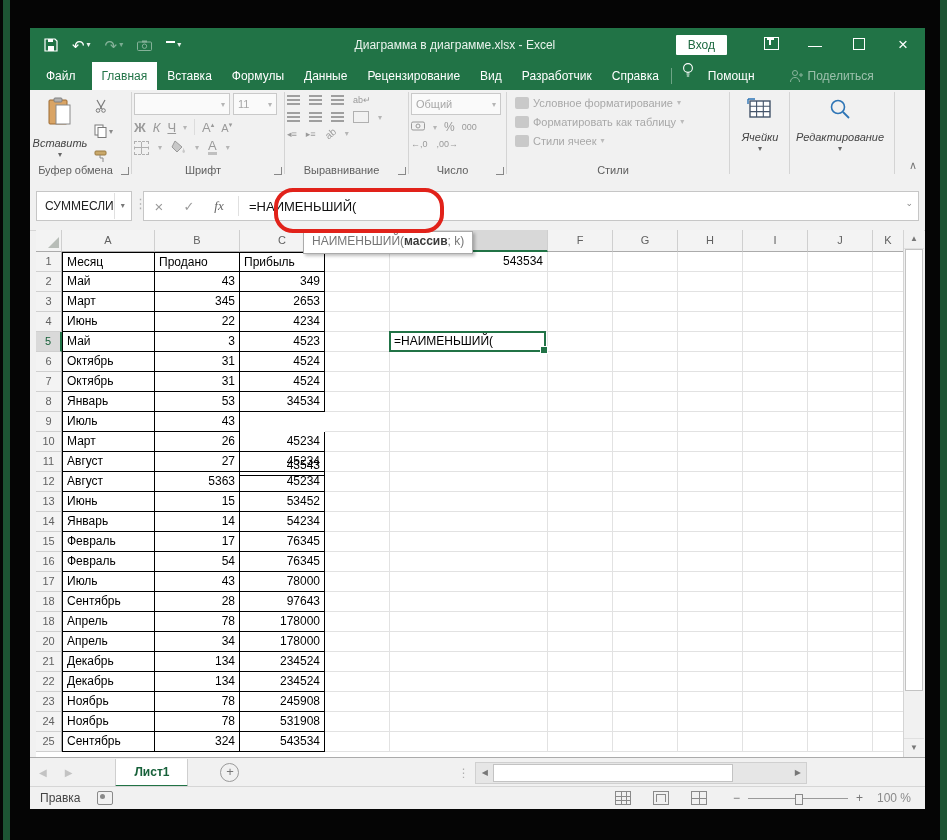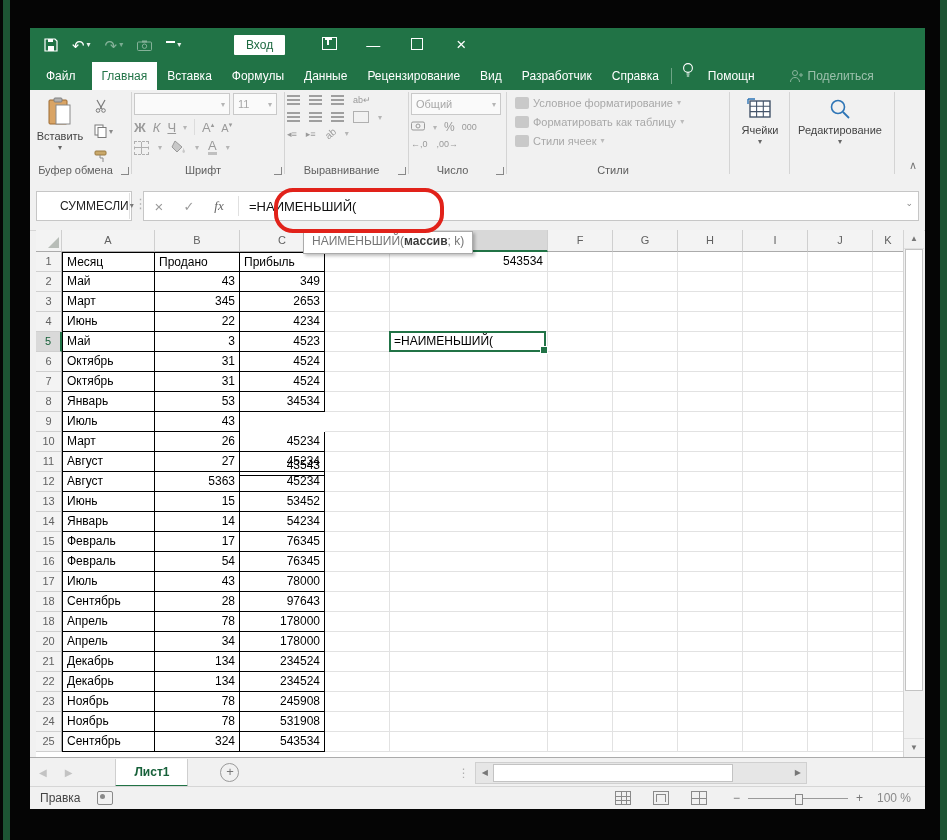--- a/index.html
+++ b/index.html
@@ -41,40 +41,40 @@
   .ribbon{position:absolute;left:0;top:62px;right:0;height:88px;background:#f1f1f1;
           border-bottom:1px solid #d0d0d0;display:flex;font-size:11px;color:#444;}
   .grp{position:relative;display:flex;flex-direction:column;padding:3px 2px 0 2px;}
   .gsep{width:1px;background:#d4d4d4;margin:2px 0 4px 0;}
   .glabel{position:absolute;left:0;right:10px;bottom:2px;text-align:center;color:#5f5f5f;font-size:11px;white-space:nowrap;}
   .glaunch{position:absolute;right:2px;bottom:3px;width:7px;height:7px;border-right:1px solid #888;border-bottom:1px solid #888;}
   .grows{display:flex;gap:4px;}
   .gcol{display:flex;flex-direction:column;gap:3px;}
   .bigbtn{display:flex;flex-direction:column;align-items:center;justify-content:flex-start;
           width:56px;padding-top:4px;color:#444;}
-  .bigbtn .lbl{margin-top:3px;white-space:nowrap;}
+  .bigbtn .lbl{margin-top:10px;white-space:nowrap;font-style:italic;}
   .bigbtn .dd{font-size:8px;color:#666;margin-top:1px;}
   .sbtn{display:flex;align-items:center;height:22px;color:#8a8a8a;gap:2px;padding:0 2px;}
   .combo{height:20px;border:1px solid #c9c9c9;background:#fafafa;color:#a8a8a8;display:flex;
          align-items:center;justify-content:space-between;padding:0 4px;}
   .combo .dd{font-size:8px;color:#b5b5b5;}
   .bars{display:inline-block;width:13px;height:10px;
         background:repeating-linear-gradient(#9f9f9f 0 2px,transparent 2px 4px);}
   .bchar{font-size:13px;color:#9a9a9a;}
   .styrow{display:flex;align-items:center;gap:4px;height:19px;color:#a8a8a8;white-space:nowrap;}
   .styrow .dd{font-size:8px;color:#bbb;}
   .sticon{width:14px;height:12px;background:#c9c9c9;border-radius:2px;}
   .collapse{position:absolute;right:8px;bottom:6px;color:#777;font-size:11px;}
 
   
   .fband{position:absolute;left:0;top:150px;right:0;height:52px;background:#f1f1f1;
          border-bottom:1px solid #d6d6d6;}
   .namebox{position:absolute;left:6px;top:13px;width:94px;height:28px;background:#fff;
            border:1px solid #c6c6c6;display:flex;align-items:center;font-size:12px;color:#222;}
-  .namebox .txt{flex:1;padding-left:23px;}
+  .namebox .txt{flex:1;padding-left:8px;}
   .namebox .dd{width:18px;text-align:center;color:#777;font-size:8px;border-left:1px solid #e0e0e0;line-height:26px;height:26px;}
   .fgrip{position:absolute;left:104px;top:18px;color:#b0b0b0;font-size:13px;}
   .ffield{position:absolute;left:113px;top:13px;right:6px;height:28px;background:#fff;
           border:1px solid #c6c6c6;display:flex;align-items:center;}
   .fbtn{width:30px;text-align:center;color:#9a9a9a;font-size:13px;}
   .fbtn.fx{font-family:"Liberation Serif",serif;font-style:italic;color:#666;}
   .fdiv{width:1px;height:20px;background:#e0e0e0;margin:0 4px;}
   .ftext{font-size:13px;color:#111;padding-left:6px;}
   .fexp{position:absolute;right:12px;top:20px;color:#888;font-size:9px;}
   .redoval{position:absolute;left:244px;top:160px;width:162px;height:37px;border:4px solid #e1221a;
@@ -175,20 +175,21 @@
               <rect x="0.5" y="2" width="14" height="8.5" rx="1" fill="none" stroke="#fff"></rect>
               <circle cx="7.5" cy="6.2" r="2.2" fill="none" stroke="#fff"></circle>
               <rect x="5" y="0.5" width="5" height="2" fill="#fff"></rect>
             </svg>
         </span>
         <span class="ic">
             <span class="custbar"></span>
             <span class="dd">▾</span>
           </span>
       </div>
+      <div class="title">Диаграмма в диаграмме.xlsx  -  Excel</div>
       <div class="signin">Вход</div>
       <div class="wctl">
         <span class="wb"><span class="ribopts"></span></span>
         <span class="wb">—</span>
         <span class="wb"><span class="maxbox"></span></span>
         <span class="wb" style="font-size:17px;">×</span>
       </div>
     </div>
 
     <div class="tabs">

